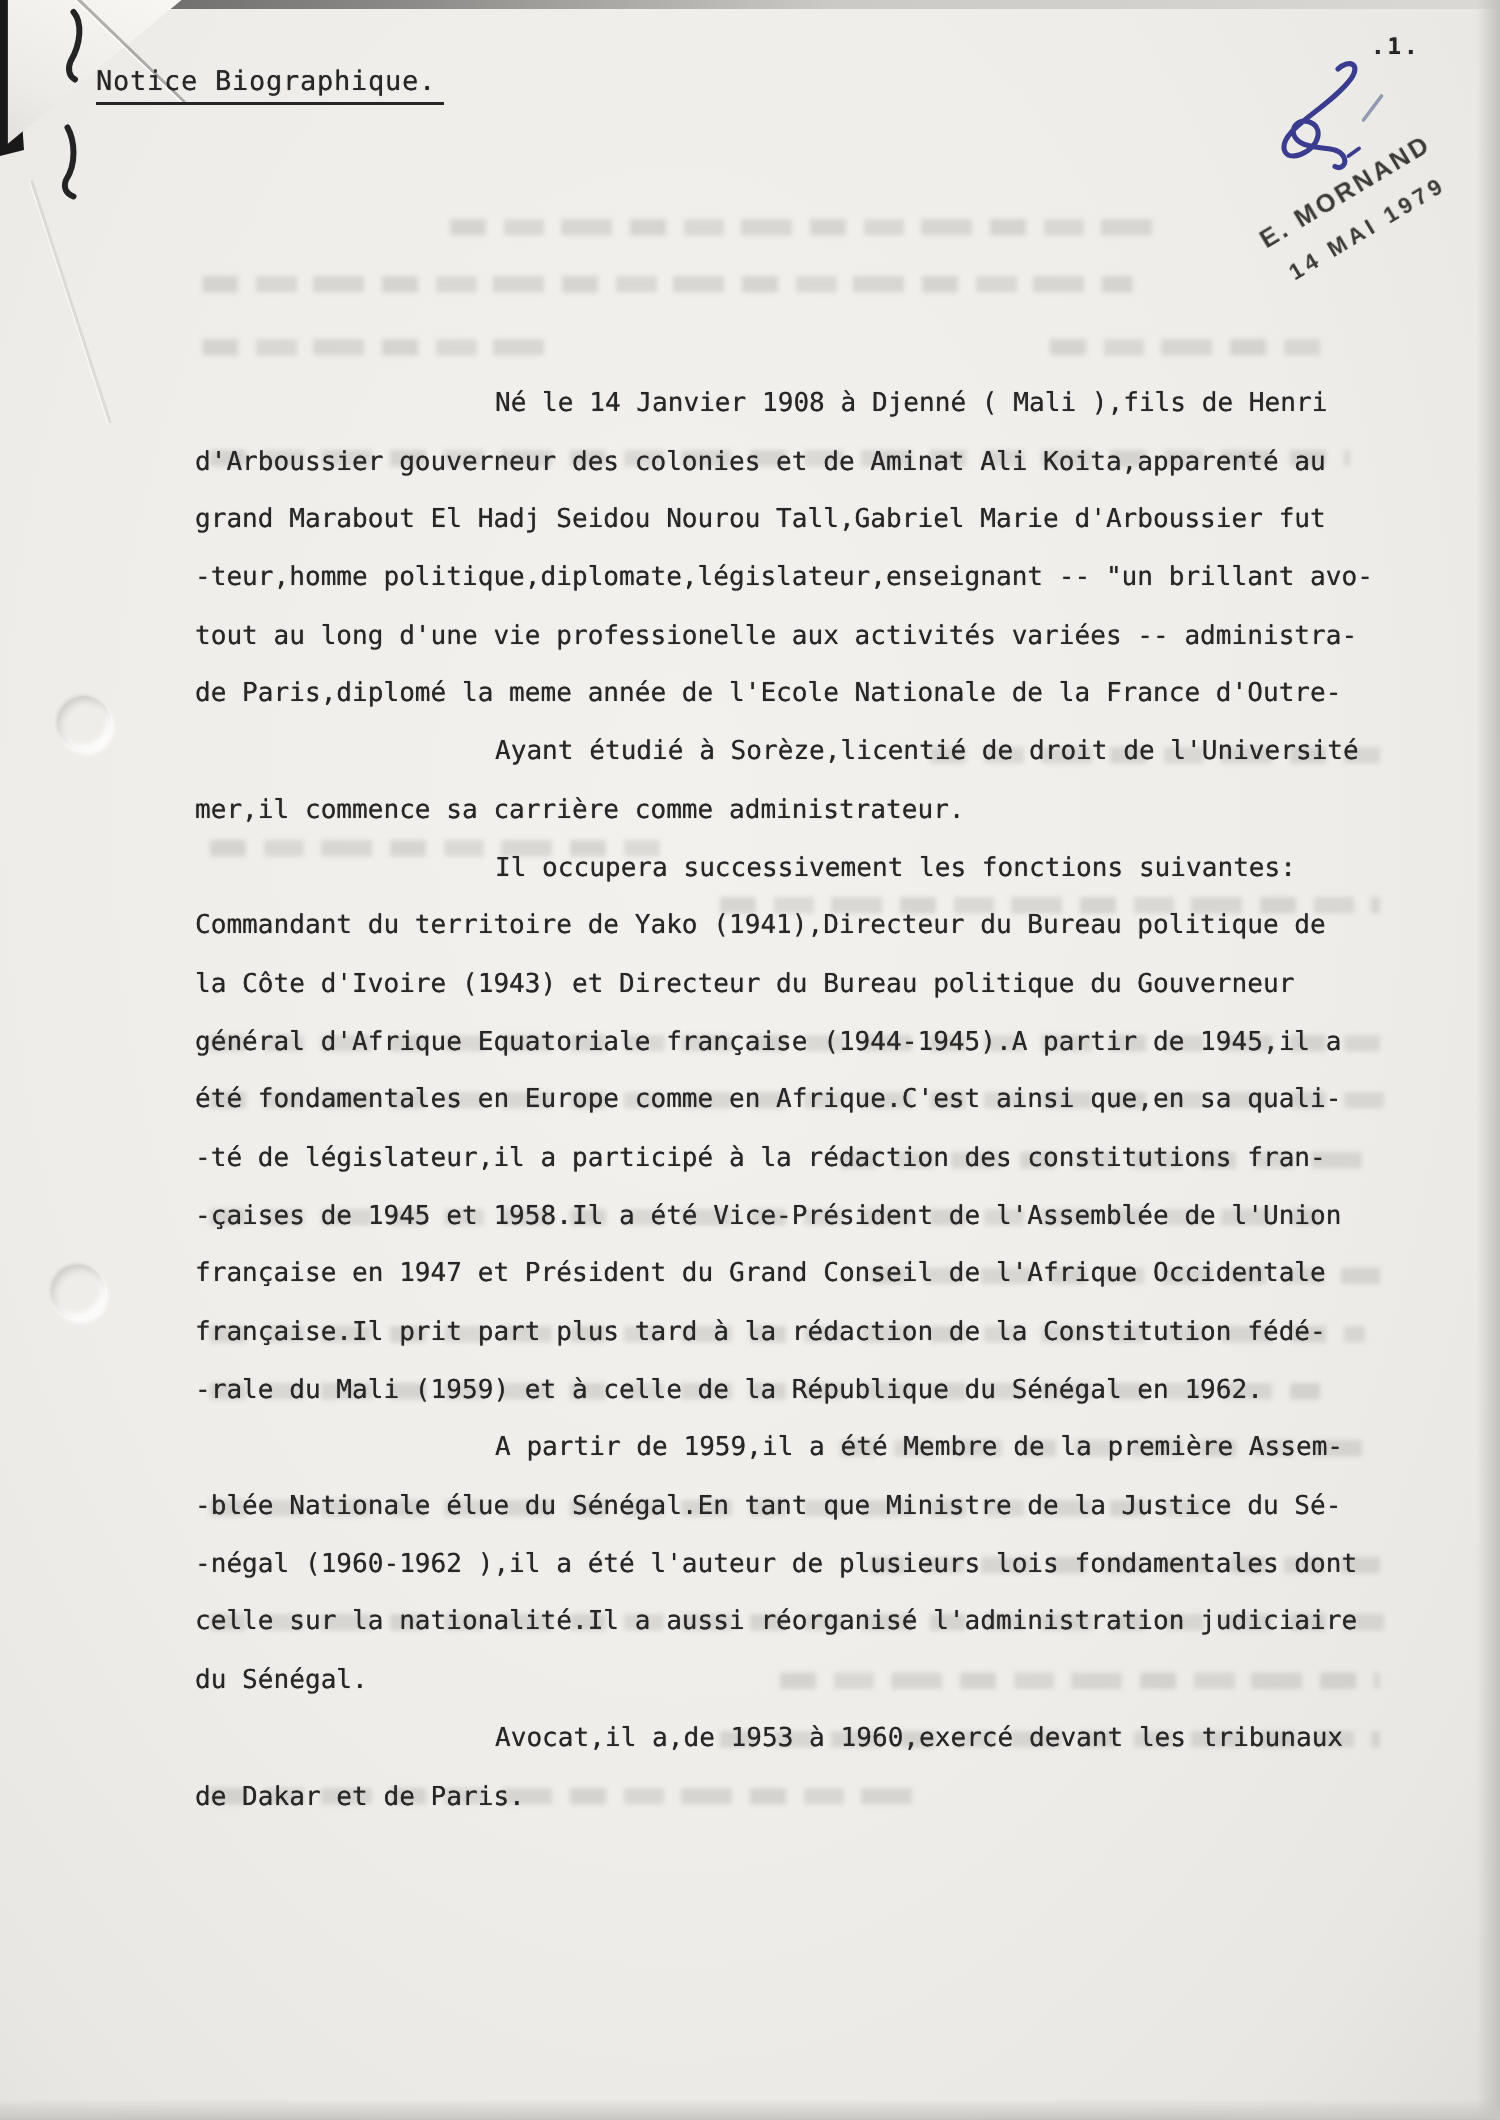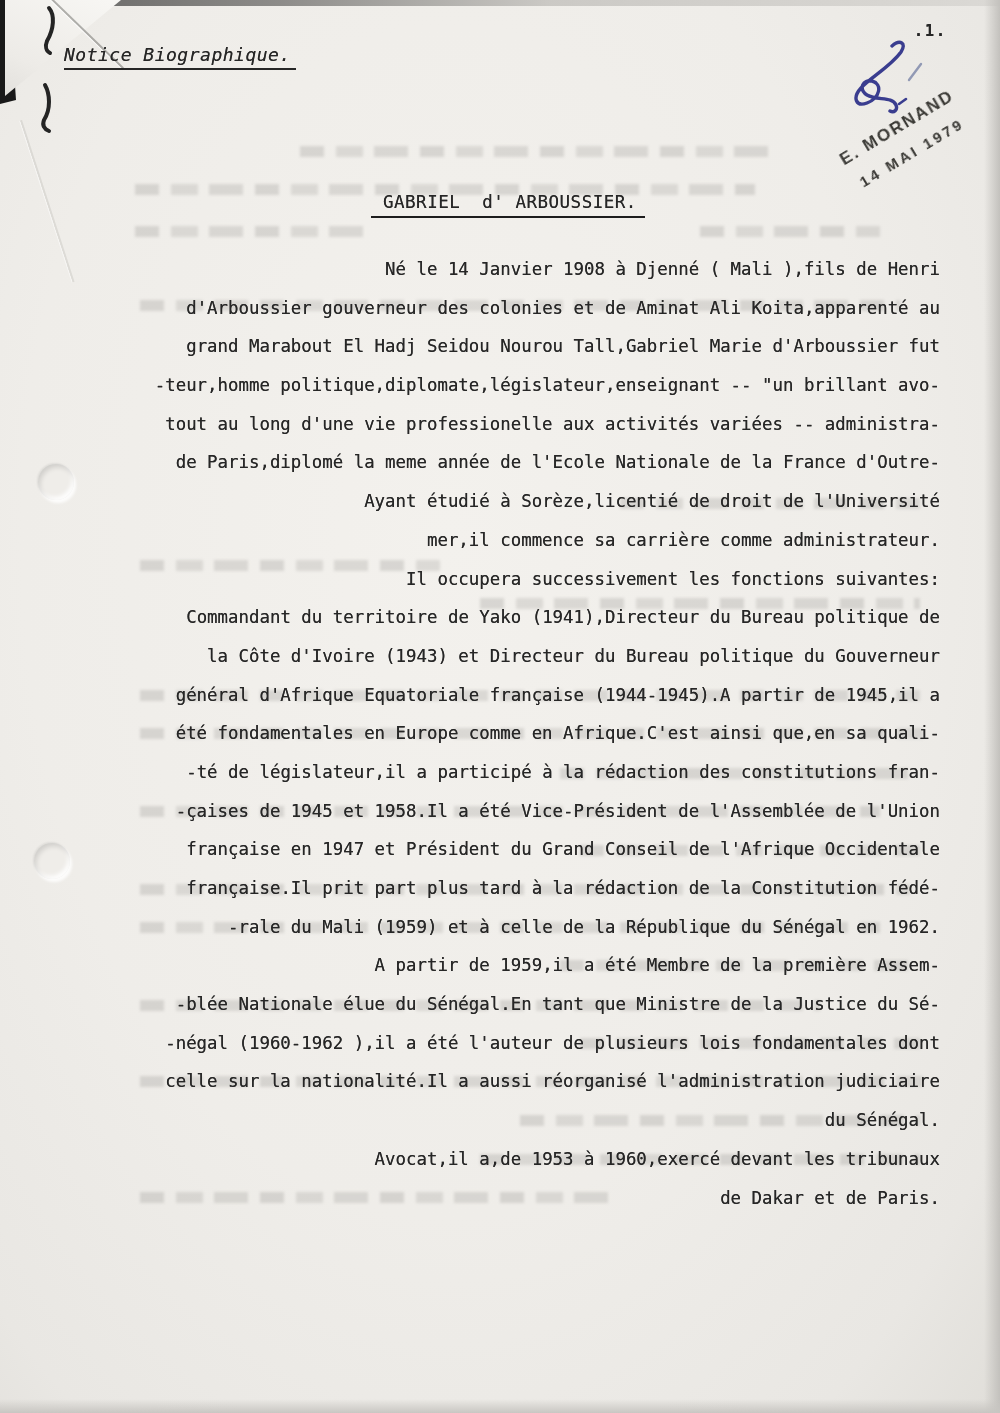--- a/index.html
+++ b/index.html
@@ -39,26 +39,26 @@
   
   .hole { position:absolute; width:36px; height:36px; border-radius:50%;
     background:#efede9;
     box-shadow: inset 2px 3px 5px rgba(0,0,0,.13), inset -2px -3px 4px rgba(255,255,255,.95),
                 2px 3px 3px rgba(255,255,255,.85), -1px -1px 2px rgba(0,0,0,.07); }
   .hole.h1 { left:38px; top:464px; }
   .hole.h2 { left:34px; top:843px; }
   
   .typed { color:#262626; text-shadow:0 0 .5px rgba(18,18,18,.7); }
   .header-label { position:absolute; left:64px; top:44px; font-size:18px;
-    letter-spacing:.5px; border-bottom:2px solid #262626; padding:0 5px 3px 0; white-space:pre;font-style:italic; }
+    letter-spacing:.5px; border-bottom:2px solid #262626; padding:0 5px 3px 0; white-space:pre; }
   .page-number { position:absolute; left:914px; top:22px; font-size:15px;
     font-weight:bold; letter-spacing:2px; }
   .doc-title { position:absolute; left:371px; top:192px; font-size:17.5px;
     border-bottom:2.5px solid #1d1d1d; padding:0 8px 4px 12px; white-space:pre; letter-spacing:.5px; }
-  .doc-body { position:absolute; left:130px; top:250px; width:810px;text-align:right; }
+  .doc-body { position:absolute; left:130px; top:250px; width:810px; }
   .typed-line { height:38.7px; line-height:38.7px; font-size:17.4px; white-space:pre; }
   .typed-line.indent { padding-left:200px; }
   
   .stamp { position:absolute; left:822px; top:116px; width:164px;
     transform:rotate(-31deg); text-align:center;
     font-family:"Liberation Sans", sans-serif; font-weight:700; color:#3b3a36;
     filter:blur(.3px); }
   .stamp-name { font-size:17px; letter-spacing:2px; white-space:pre; }
   .stamp-date { font-size:15px; letter-spacing:3px; margin-top:10px; white-space:pre; }
   
@@ -113,21 +113,20 @@
   </svg>
   <svg class="staple s2" viewBox="0 0 22 52">
     <path d="M7 3 C12 12 13 27 6 38 C4 43 6 47 11 49"></path>
   </svg>
 
   <div class="hole h1"></div>
   <div class="hole h2"></div>
 
   <div class="typed header-label">Notice Biographique.</div>
   <div class="typed page-number">.1.</div>
-  <div class="typed doc-title">GABRIEL  d' ARBOUSSIER.</div>
 
   <svg class="signature" width="80" height="76" viewBox="0 0 80 76">
     <path d="M46 8 C54 1 61 5 55 14 C45 28 24 40 15 50 C6 60 10 69 21 65 C34 60 37 46 26 43 C17 41 12 51 21 57 C31 63 46 58 50 67 C52 72 48 75 44 73" stroke="#3a3d8f" stroke-width="3.4" fill="none" stroke-linecap="round"></path>
     <path d="M53 66 L60 61" stroke="#3a3d8f" stroke-width="2.6" fill="none" stroke-linecap="round"></path>
     <path d="M63 42 L75 26" stroke="#9199b4" stroke-width="2.4" fill="none" stroke-linecap="round"></path>
   </svg>
 
   <div class="stamp">
     <div class="stamp-name">E. MORNAND</div>
     <div class="stamp-date">14 MAI 1979</div>

